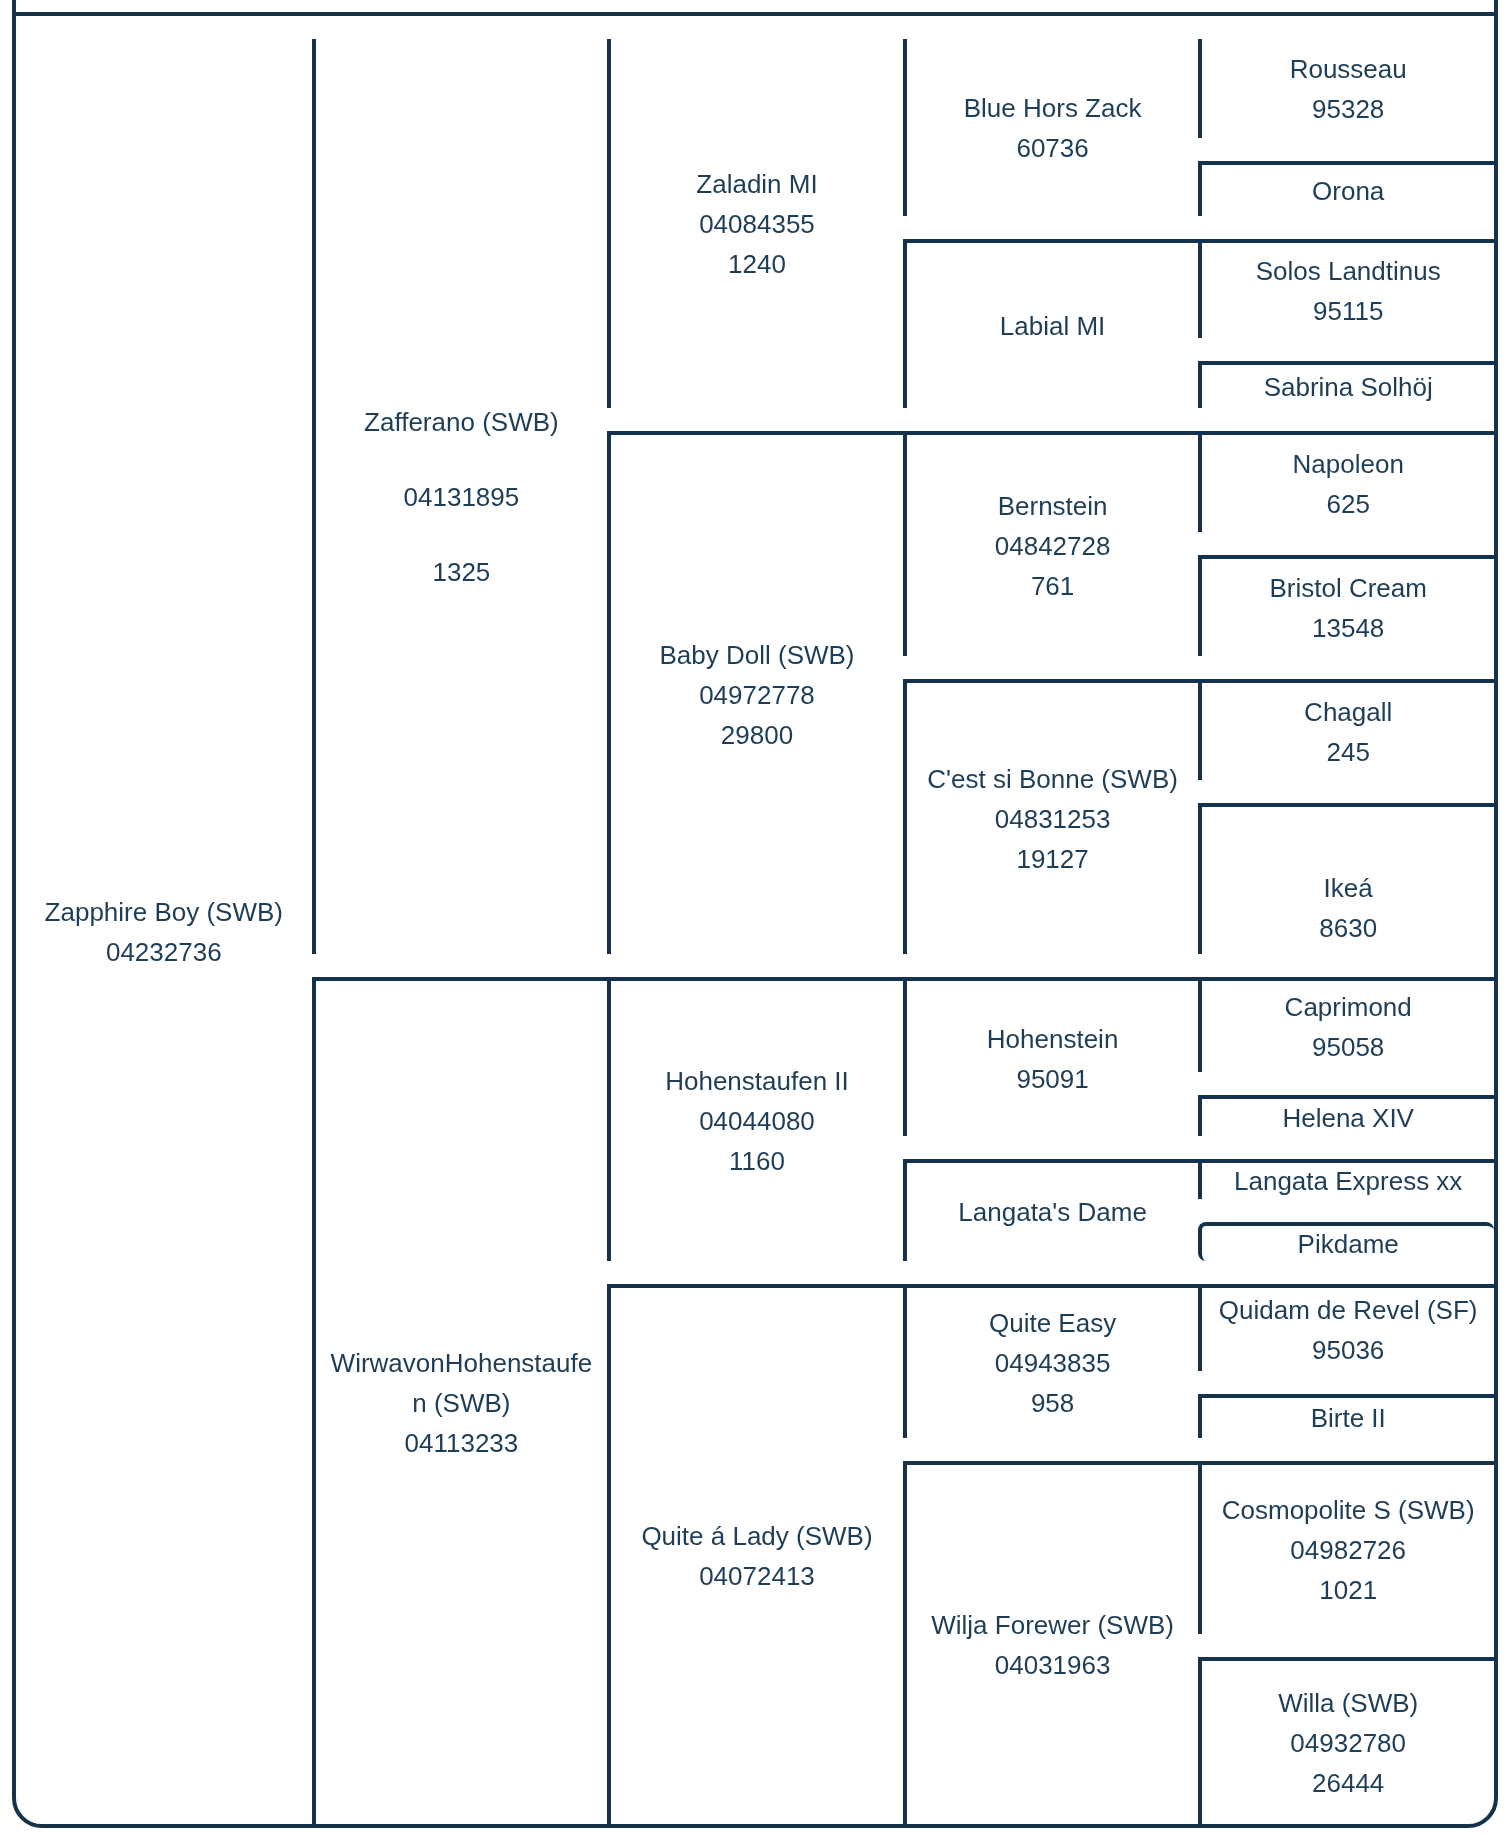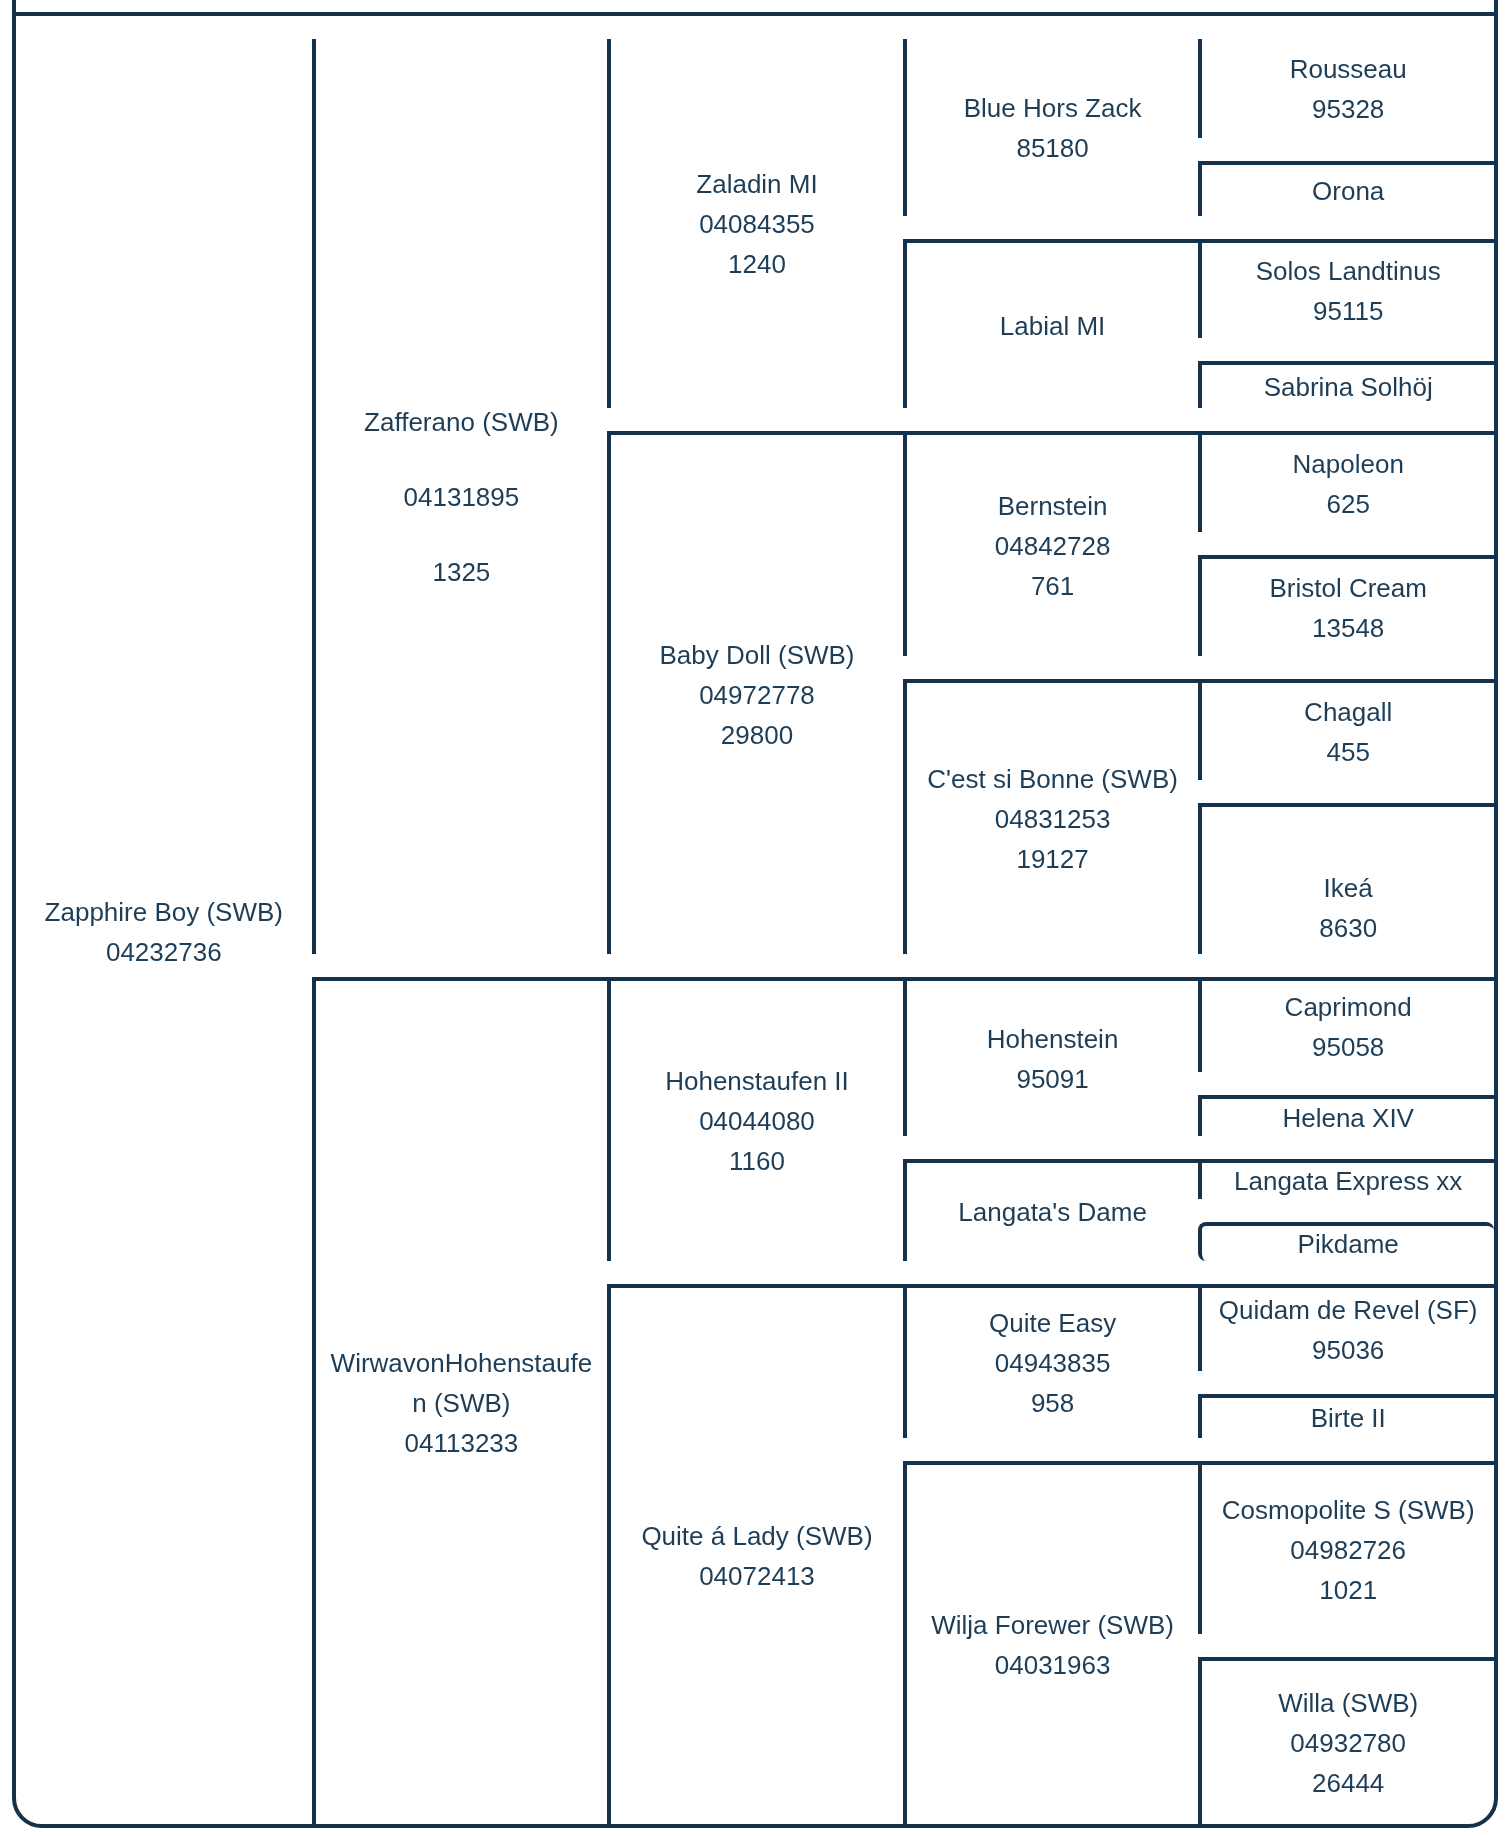--- a/index.html
+++ b/index.html
@@ -71,21 +71,21 @@
       <div class="ln">04044080</div>
       <div class="ln">1160</div>
     </div>
     <div class="cell bl bt" style="grid-column:3;grid-row:13 / span 4;">
       <div class="ln">Quite á Lady (SWB)</div>
       <div class="ln">04072413</div>
     </div>
 
     <div class="cell bl" style="grid-column:4;grid-row:1 / span 2;">
       <div class="ln">Blue Hors Zack</div>
-      <div class="ln">85180</div>
+      <div class="ln">60736</div>
     </div>
     <div class="cell bl bt" style="grid-column:4;grid-row:3 / span 2;">
       <div class="ln">Labial MI</div>
     </div>
     <div class="cell bl bt" style="grid-column:4;grid-row:5 / span 2;">
       <div class="ln">Bernstein</div>
       <div class="ln">04842728</div>
       <div class="ln">761</div>
     </div>
     <div class="cell bl bt" style="grid-column:4;grid-row:7 / span 2;">
@@ -127,21 +127,21 @@
     <div class="cell bl bt" style="grid-column:5;grid-row:5;">
       <div class="ln">Napoleon</div>
       <div class="ln">625</div>
     </div>
     <div class="cell bl bt" style="grid-column:5;grid-row:6;">
       <div class="ln">Bristol Cream</div>
       <div class="ln">13548</div>
     </div>
     <div class="cell bl bt" style="grid-column:5;grid-row:7;">
       <div class="ln">Chagall</div>
-      <div class="ln">455</div>
+      <div class="ln">245</div>
     </div>
     <div class="cell bl bt" style="grid-column:5;grid-row:8;justify-content:flex-end;">
       <div class="ln">Ikeá</div>
       <div class="ln">8630</div>
     </div>
     <div class="cell bl bt" style="grid-column:5;grid-row:9;">
       <div class="ln">Caprimond</div>
       <div class="ln">95058</div>
     </div>
     <div class="cell bl bt" style="grid-column:5;grid-row:10;">

